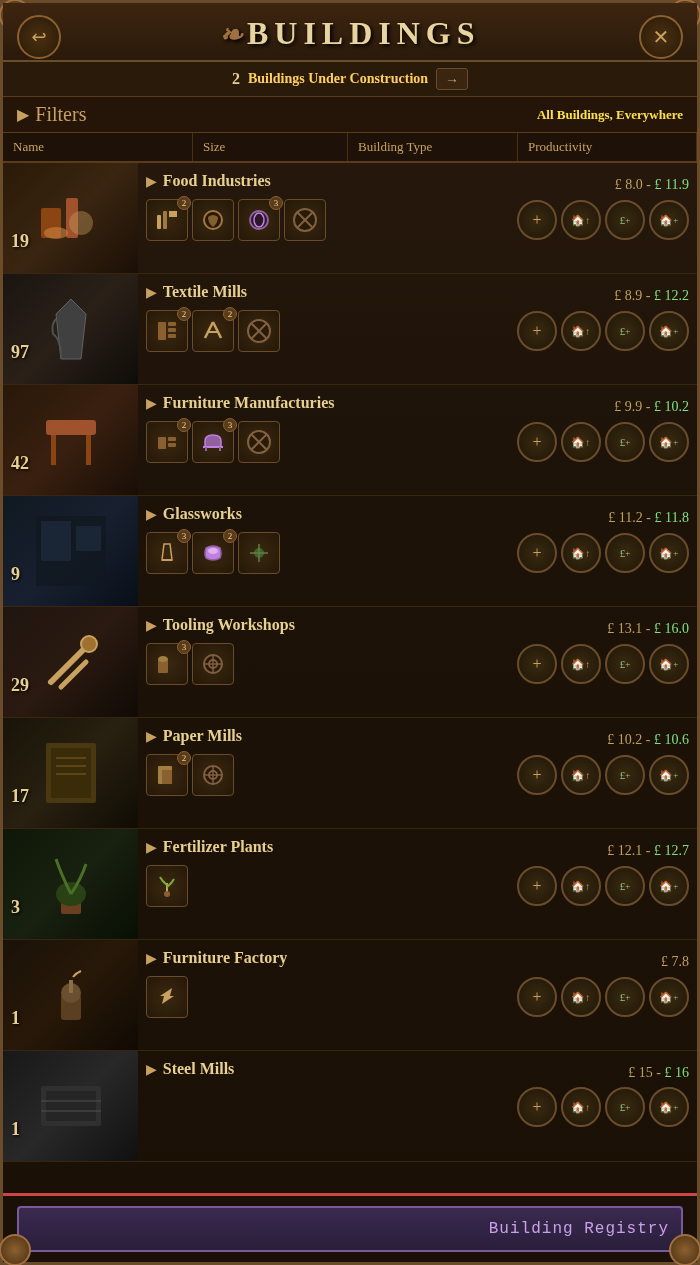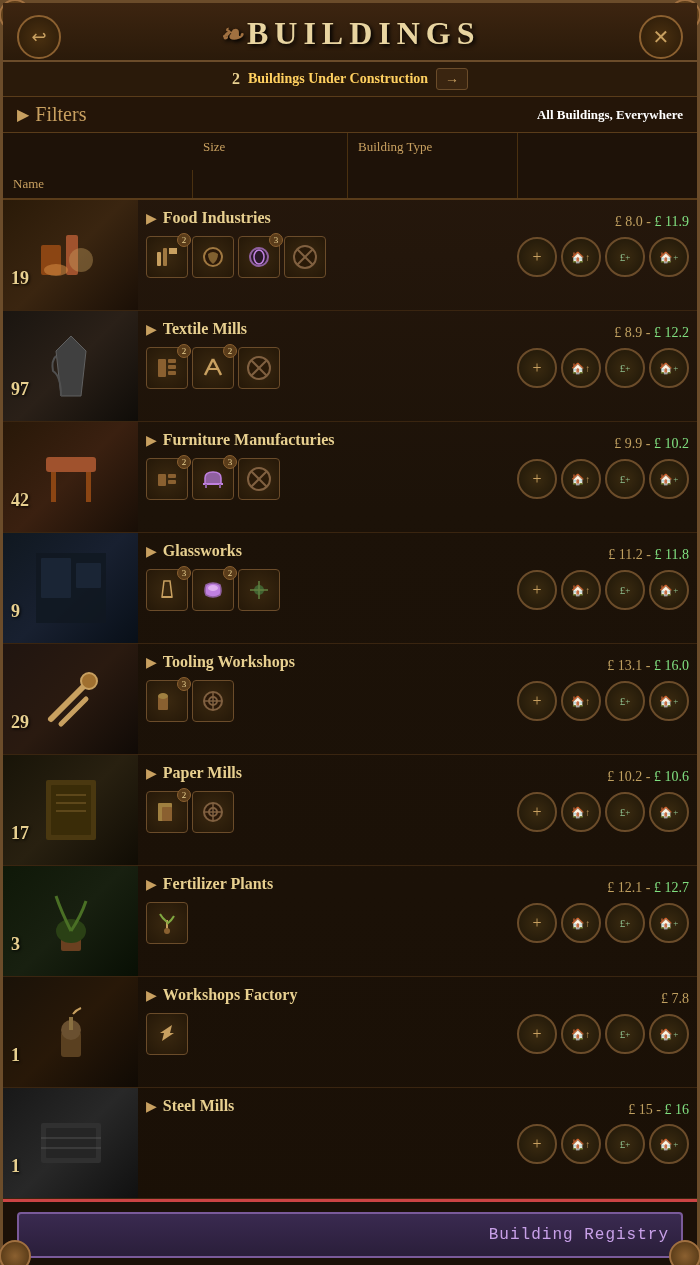--- a/index.html
+++ b/index.html
@@ -125,42 +125,42 @@
       color: #c8a060;
       font-size: 14px;
     }
 
     .filters-label {
       color: #c8a060;
       font-size: 20px;
     }
 
     .filters-value {
-      color: #ffffff;
+      color: #fde047;
       font-size: 13px;
       font-weight: bold;
       text-align: right;
     }
 
     
     .col-headers {
       display: flex;
       background: #1e1208;
       border-bottom: 2px solid #5a3c1a;
       padding: 0;
     }
 
     .col-header {
       padding: 6px 10px;
       font-size: 13px;
       color: #c8a060;
       border-right: 1px solid #4a3010;
     }
 
-    .col-name { width: 190px; margin-top: 37px; }
+    .col-name { width: 190px; }
     .col-size { width: 155px; }
     .col-type { width: 170px; }
     .col-prod { flex: 1; }
 
     
     .buildings-list {
       flex: 1;
       overflow-y: auto;
     }
 
@@ -375,20 +375,21 @@
       <span style="font-size:16px; color:#c8a060;">▶</span>
       <span class="filters-label">Filters</span>
     </div>
     <span class="filters-value">All Buildings, Everywhere</span>
   </div>
 
   <div class="col-headers">
     <div class="col-header col-name">Name</div>
     <div class="col-header col-size">Size</div>
     <div class="col-header col-type">Building Type</div>
+    <div class="col-header col-prod">Productivity</div>
   </div>
 
   <div class="buildings-list" id="buildings-list">
   <div class="building-entry">
     <div class="building-thumb thumb-food">
       <div class="thumb-bg">
         <svg width="80" height="80" viewBox="0 0 80 80">
               <rect x="10" y="30" width="20" height="30" fill="#8b4513" rx="2"></rect>
               <rect x="35" y="20" width="12" height="40" fill="#a0522d" rx="2"></rect>
               <ellipse cx="25" cy="55" rx="12" ry="6" fill="#cd853f" opacity="0.6"></ellipse>
@@ -757,21 +758,21 @@
               <circle cx="40" cy="38" r="10" fill="#6a5030"></circle>
               <path d="M38 38 L38 25 L42 25 L42 38" fill="#8a7040"></path>
               <path d="M42 22 Q45 18 50 16" stroke="#c8a060" stroke-width="2" fill="none"></path>
             </svg>
       </div>
       <div class="thumb-count">1</div>
     </div>
     <div class="building-content">
       <div class="building-header">
         <span class="building-expand">▶</span>
-        <span class="building-name">Workshops Factory</span>
+        <span class="building-name">Furniture Factory</span>
         <span class="building-productivity">
           <span>£ 7.8</span>
         </span>
       </div>
       <div style="display:flex; align-items:center; gap:4px; flex-wrap:nowrap;">
         <div class="building-icons-row">
           <div class="icon-tile">
       <svg width="26" height="26" viewBox="0 0 26 26">
                   <path d="M8 20 L10 12 L6 12 L18 4 L16 12 L20 12 Z" fill="#c8a060"></path>
                 </svg>

